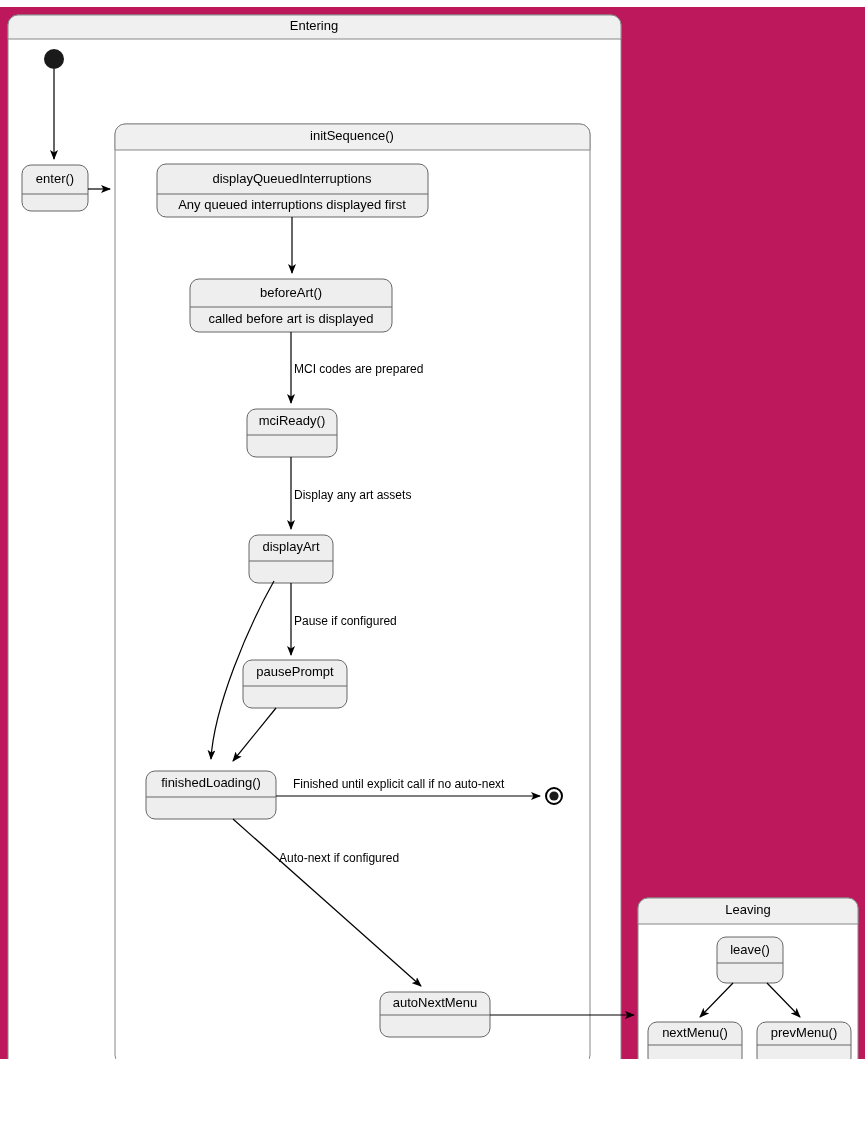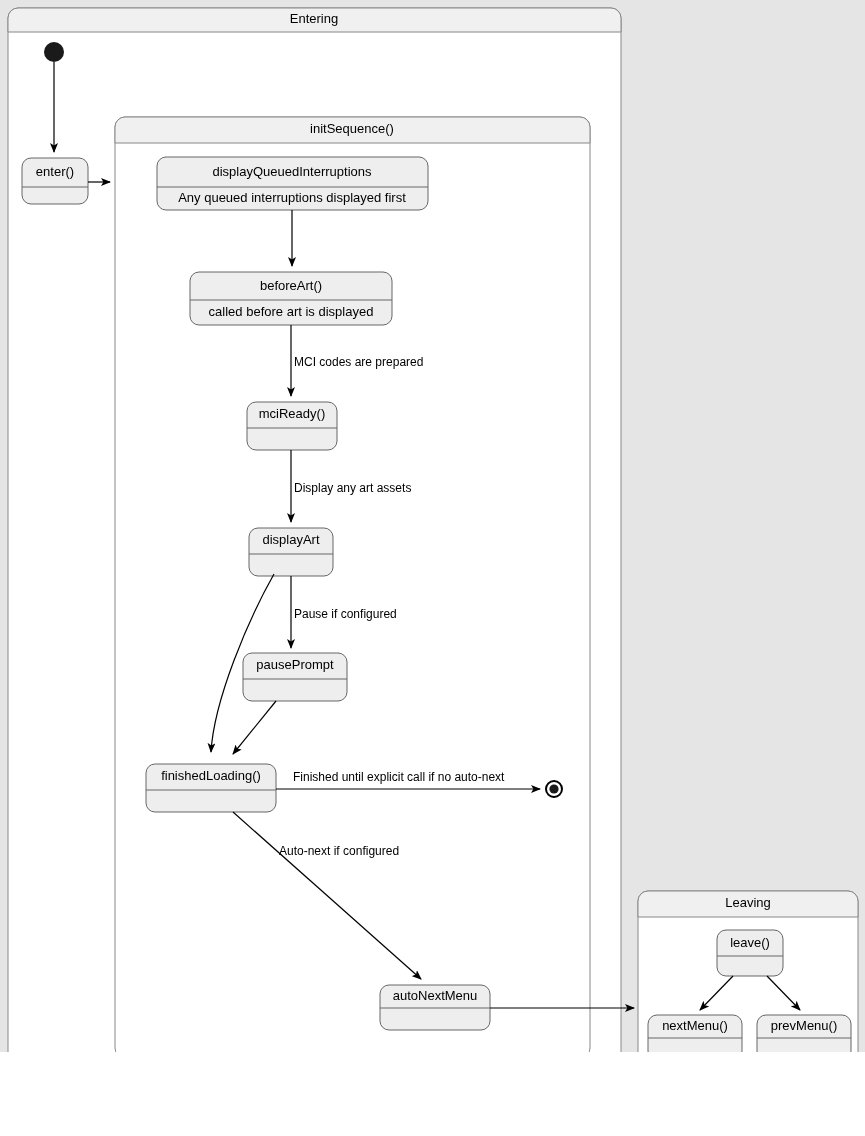--- a/index.html
+++ b/index.html
@@ -4,22 +4,23 @@
 <style>
   html, body {
     margin: 0;
     padding: 0;
     background: #ffffff;
   }
   #diagram-root {
     position: relative;
     width: 865px;
     height: 1052px;
-    background: #e5e5e5;
-    font-family: "Liberation Sans", sans-serif;
+    background: #be185d;
+    font-family: "Liberation Sans", sans-serif;
+    margin-top: 7px;
   }
   svg#uml {
     display: block;
     width: 865px;
     height: 1136px;
   }
   .composite-body {
     fill: #ffffff;
     stroke: #888888;
     stroke-width: 1;

